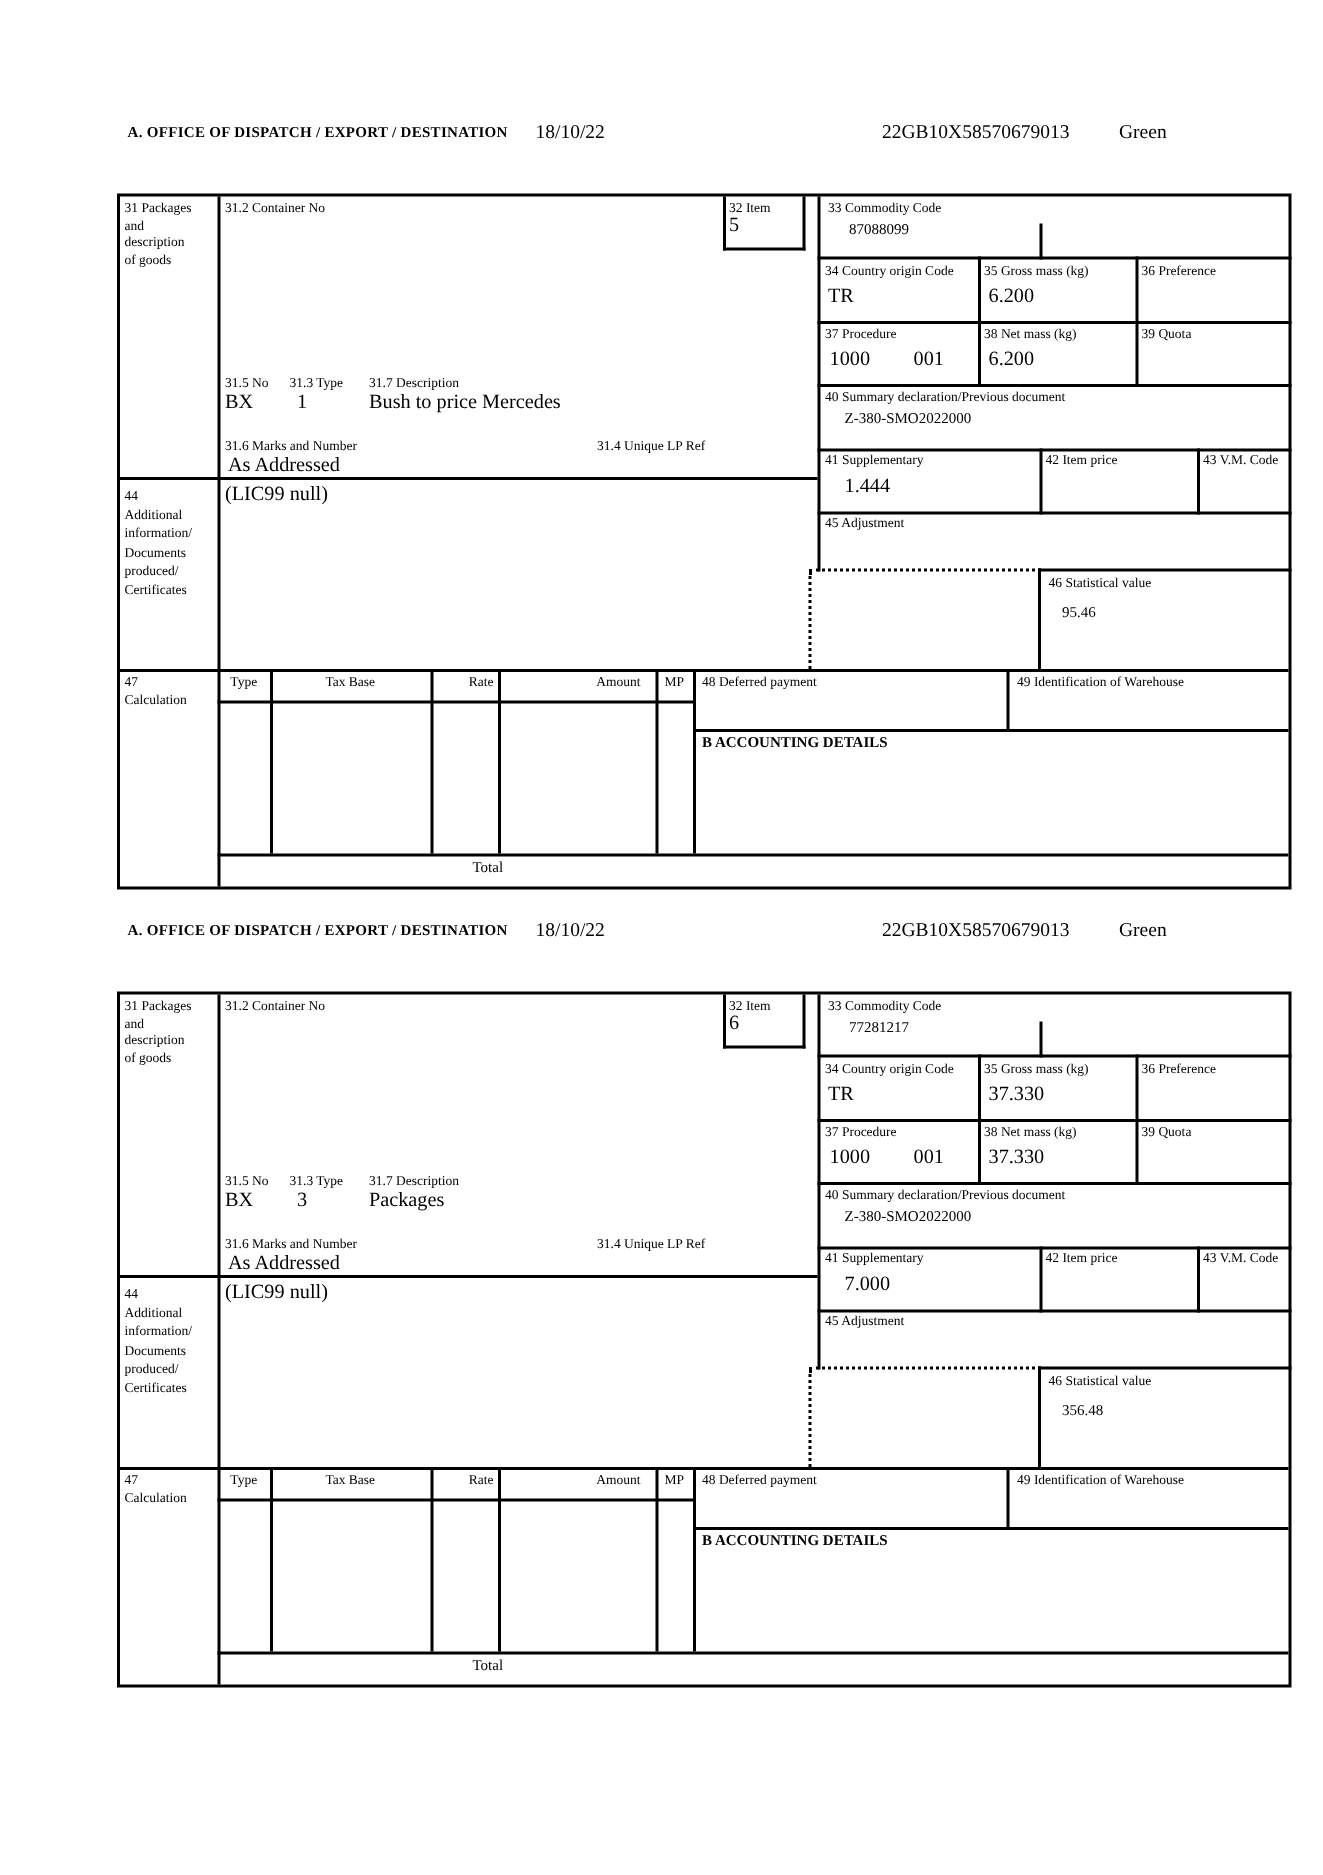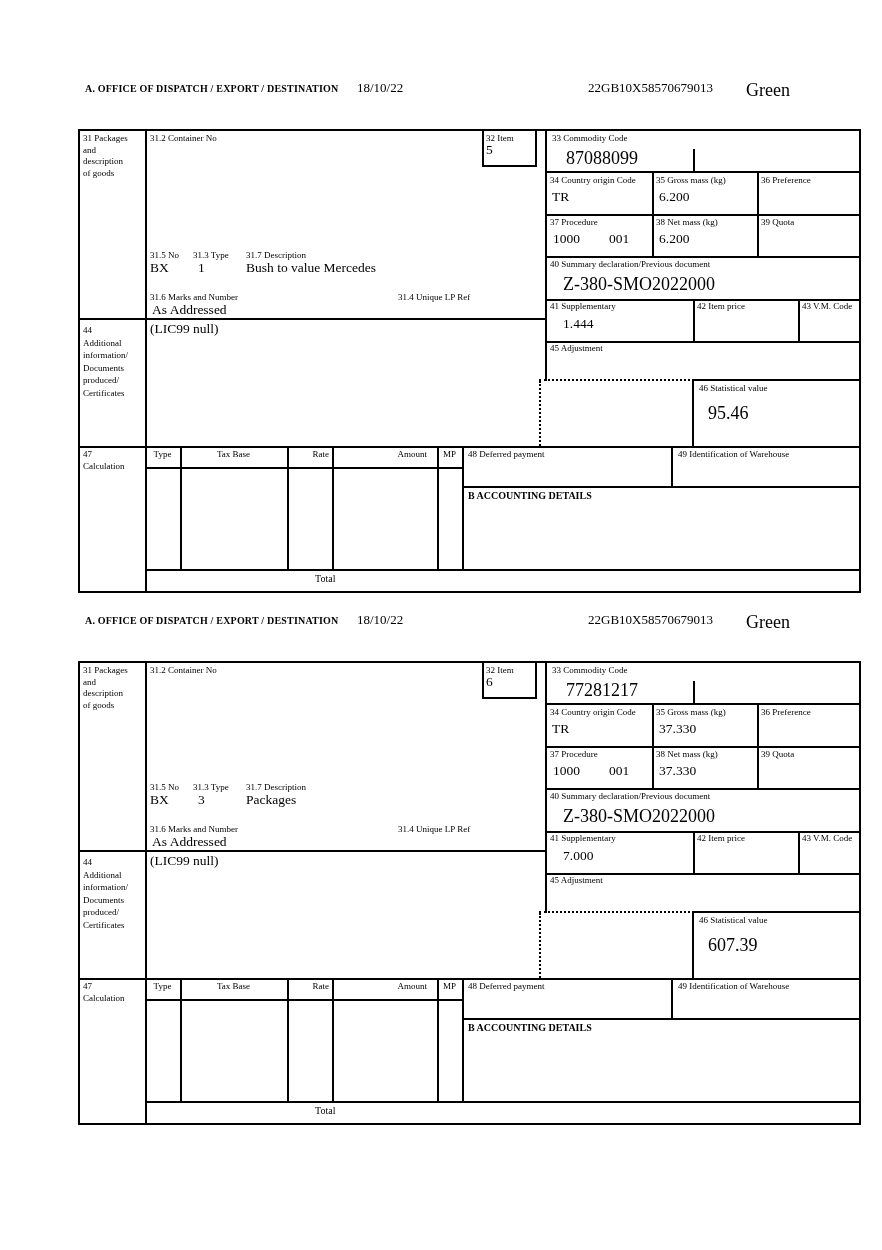--- a/index.html
+++ b/index.html
@@ -3,30 +3,30 @@
 <meta charset="utf-8">
 <style>
   html,body{margin:0;padding:0;background:#fff;}
   .page{position:relative;width:882px;height:1250px;background:#fff;overflow:hidden;
         font-family:"Liberation Serif","DejaVu Serif",serif;color:#000;}
   .form{position:absolute;left:78px;width:783px;height:484px;}
   .hdr{position:absolute;top:0;left:0;width:100%;height:17px;}
   .hdr-a{position:absolute;left:7px;top:3px;font-size:10px;font-weight:bold;letter-spacing:.2px;}
   .hdr-date{position:absolute;left:279px;top:0;font-size:13px;}
   .hdr-mrn{position:absolute;left:510px;top:0;font-size:13px;}
-  .hdr-route{position:absolute;left:668px;top:0;font-size:18px;}
+  .hdr-route{position:absolute;left:668px;top:0;font-size:13px;}
   .tbl{position:absolute;top:18px;left:0;width:783px;height:464px;border:2px solid #000;box-sizing:border-box;margin-top:31px;}
   .vl{position:absolute;width:0;border-left:2px solid #000;}
   .hl{position:absolute;height:0;border-top:2px solid #000;}
   .dvl{position:absolute;width:0;border-left:2px dotted #000;}
   .dhl{position:absolute;height:0;border-top:2px dotted #000;}
   .lbl{position:absolute;font-size:9px;white-space:nowrap;}
   .wrapbox{position:absolute;font-size:9px;line-height:11.5px;}
   .val{position:absolute;font-size:13.5px;white-space:nowrap;}
-  .val-lg{position:absolute;font-size:18px;white-space:nowrap;}
+  .val-lg{position:absolute;font-size:10px;white-space:nowrap;}
   .thead{position:absolute;top:318px;font-size:9px;}
   .tc{text-align:center;}
   .tr{text-align:right;}
   .bold{font-weight:bold;}
 </style>
 </head>
 <body>
 
 <div class="page" id="page">
 
@@ -107,21 +107,21 @@
 
     <span class="lbl" style="left:470px;top:212px">45 Adjustment</span>
     <span class="lbl" style="left:619px;top:252px">46 Statistical value</span>
     <span class="val-lg" style="left:628px;top:272px">95.46</span>
 
     <span class="lbl" style="left:70px;top:119px">31.5 No</span>
     <span class="lbl" style="left:113px;top:119px">31.3 Type</span>
     <span class="lbl" style="left:166px;top:119px">31.7 Description</span>
     <span class="val" style="left:70px;top:129px">BX</span>
     <span class="val" style="left:118px;top:129px">1</span>
-    <span class="val" style="left:166px;top:129px">Bush to value Mercedes</span>
+    <span class="val" style="left:166px;top:129px">Bush to price Mercedes</span>
 
     <span class="lbl" style="left:70px;top:161px">31.6 Marks and Number</span>
     <span class="lbl" style="left:318px;top:161px">31.4 Unique LP Ref</span>
     <span class="val" style="left:72px;top:171px">As Addressed</span>
 
     <div class="wrapbox" style="left:3px;top:193px;width:60px;line-height:12.5px">
       <div>44</div>
       <div>Additional</div>
       <div>information/</div>
       <div>Documents</div>
@@ -218,21 +218,21 @@
     <span class="lbl" style="left:470px;top:128px">40 Summary declaration/Previous document</span>
     <span class="val-lg" style="left:483px;top:143px">Z-380-SMO2022000</span>
 
     <span class="lbl" style="left:470px;top:170px">41 Supplementary</span>
     <span class="val" style="left:483px;top:185px">7.000</span>
     <span class="lbl" style="left:617px;top:170px">42 Item price</span>
     <span class="lbl" style="left:722px;top:170px">43 V.M. Code</span>
 
     <span class="lbl" style="left:470px;top:212px">45 Adjustment</span>
     <span class="lbl" style="left:619px;top:252px">46 Statistical value</span>
-    <span class="val-lg" style="left:628px;top:272px">607.39</span>
+    <span class="val-lg" style="left:628px;top:272px">356.48</span>
 
     <span class="lbl" style="left:70px;top:119px">31.5 No</span>
     <span class="lbl" style="left:113px;top:119px">31.3 Type</span>
     <span class="lbl" style="left:166px;top:119px">31.7 Description</span>
     <span class="val" style="left:70px;top:129px">BX</span>
     <span class="val" style="left:118px;top:129px">3</span>
     <span class="val" style="left:166px;top:129px">Packages</span>
 
     <span class="lbl" style="left:70px;top:161px">31.6 Marks and Number</span>
     <span class="lbl" style="left:318px;top:161px">31.4 Unique LP Ref</span>

